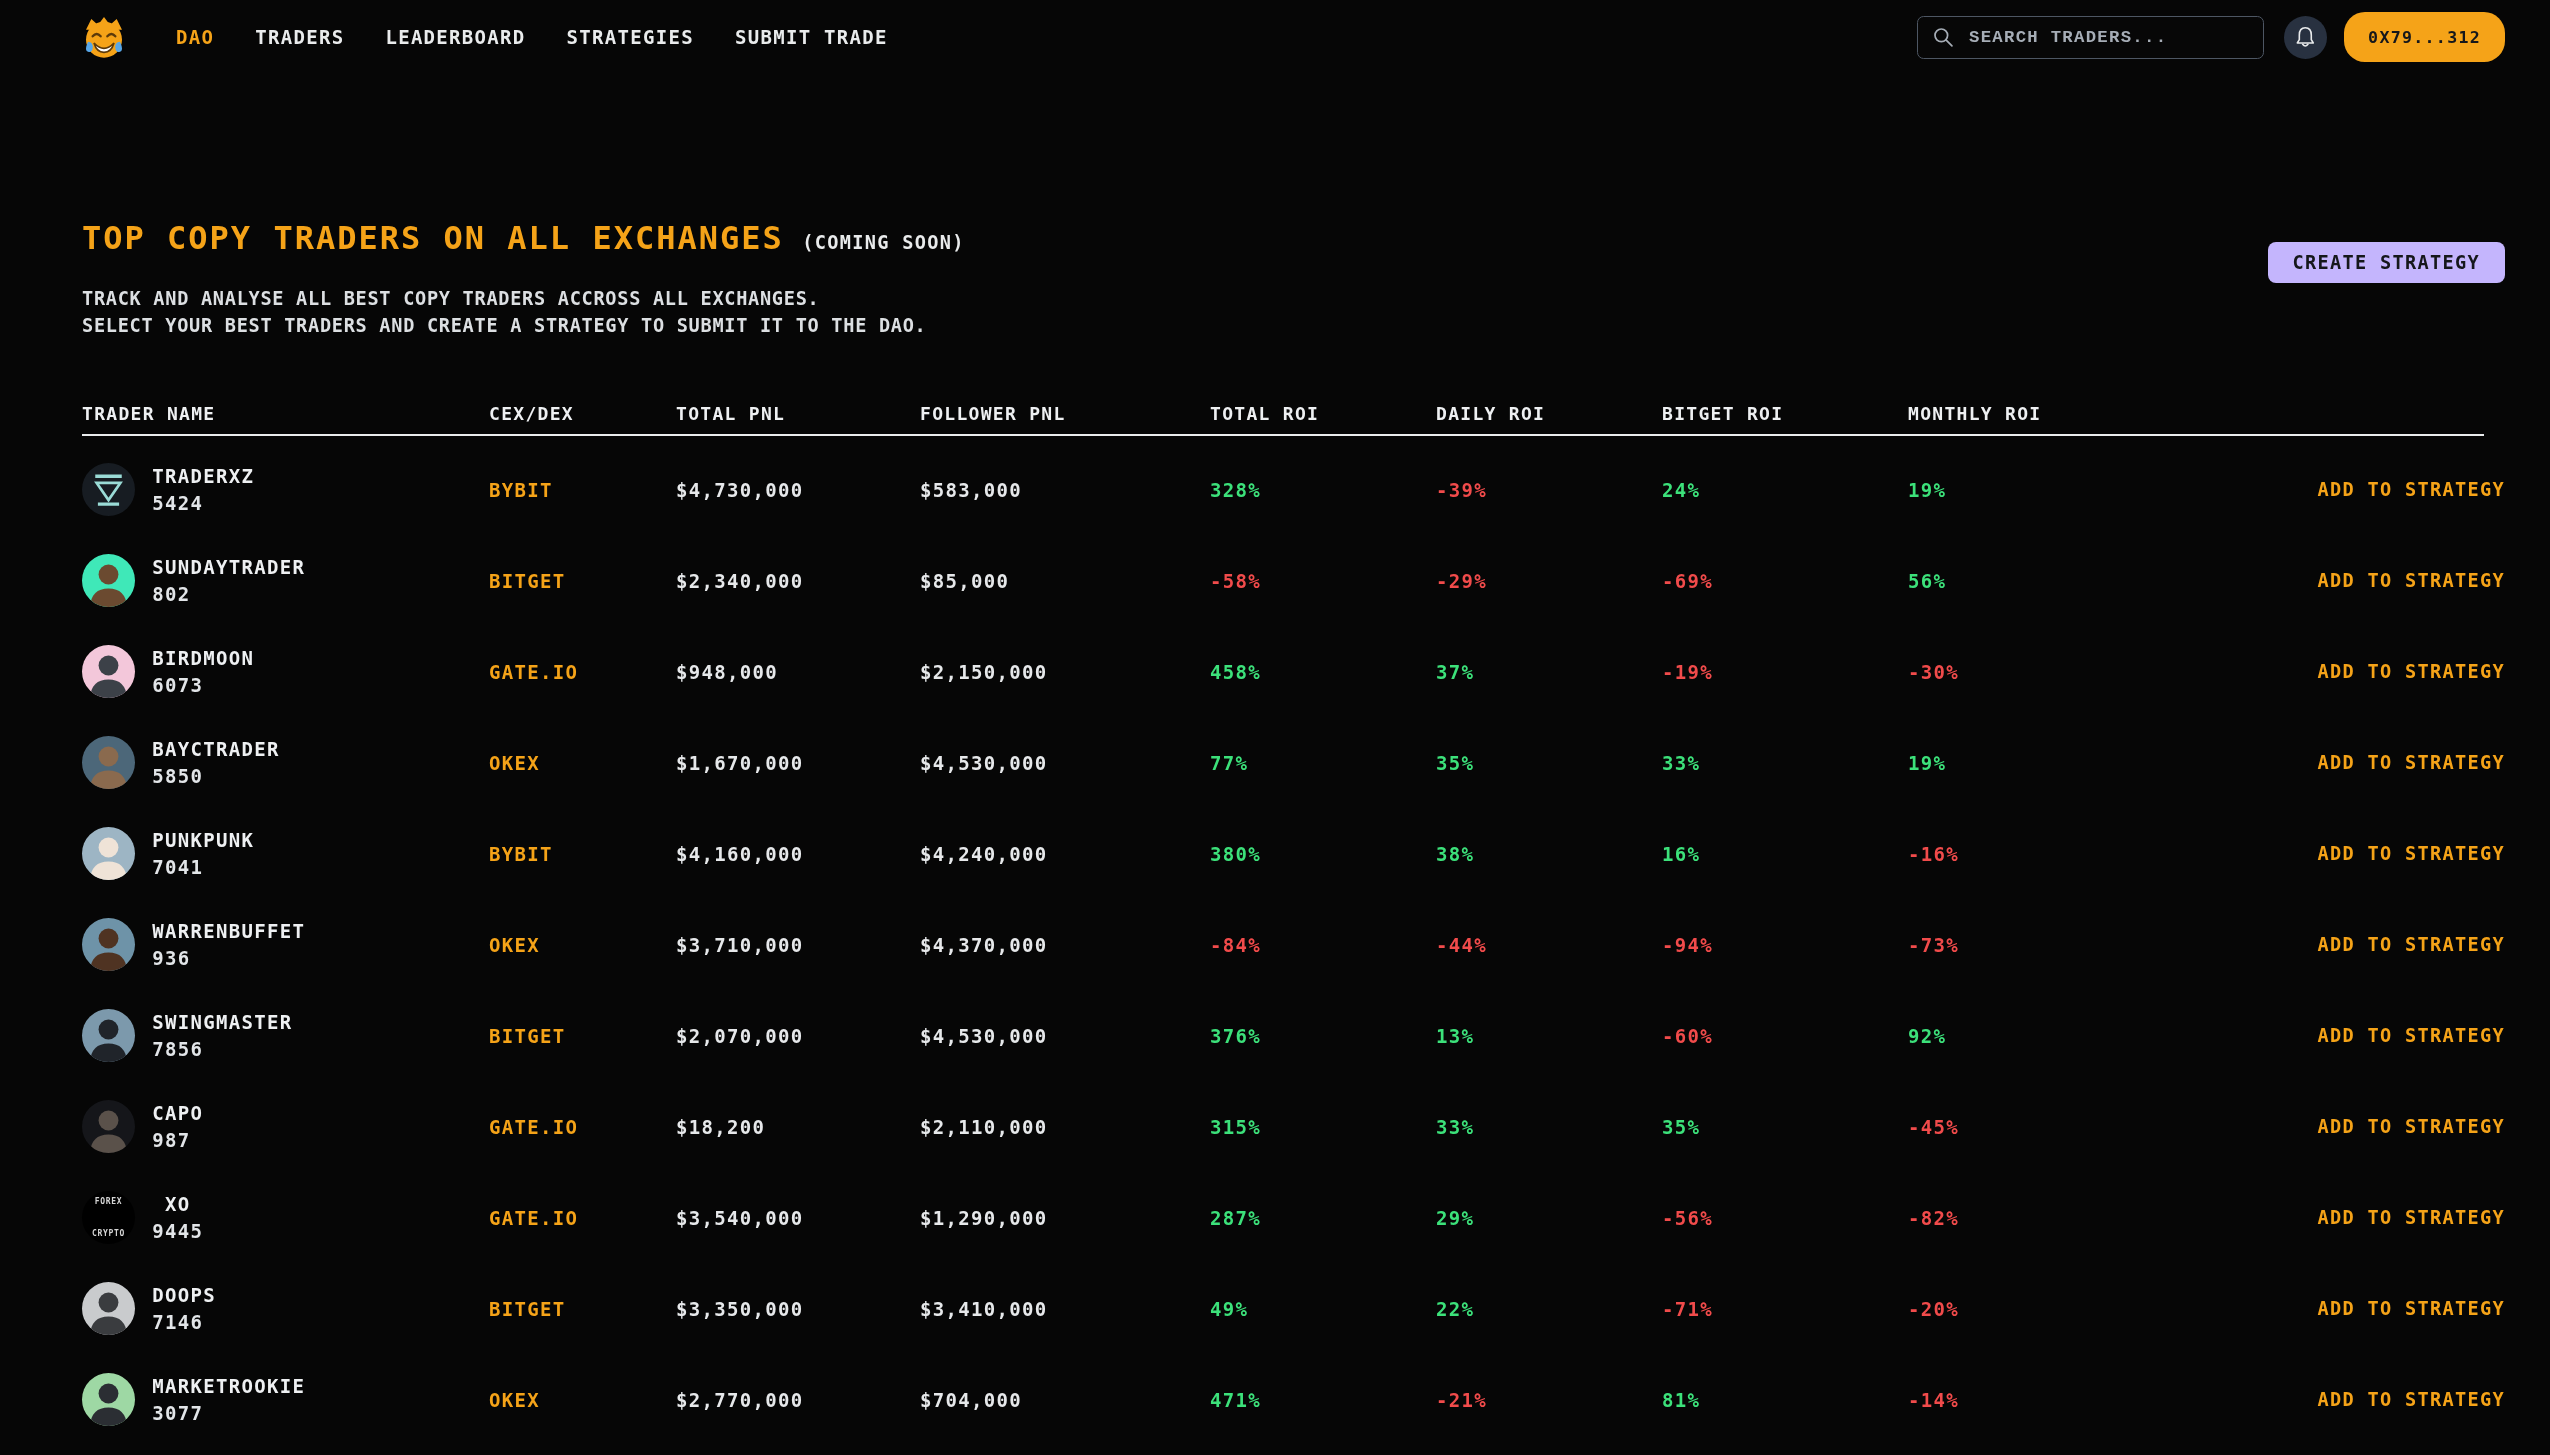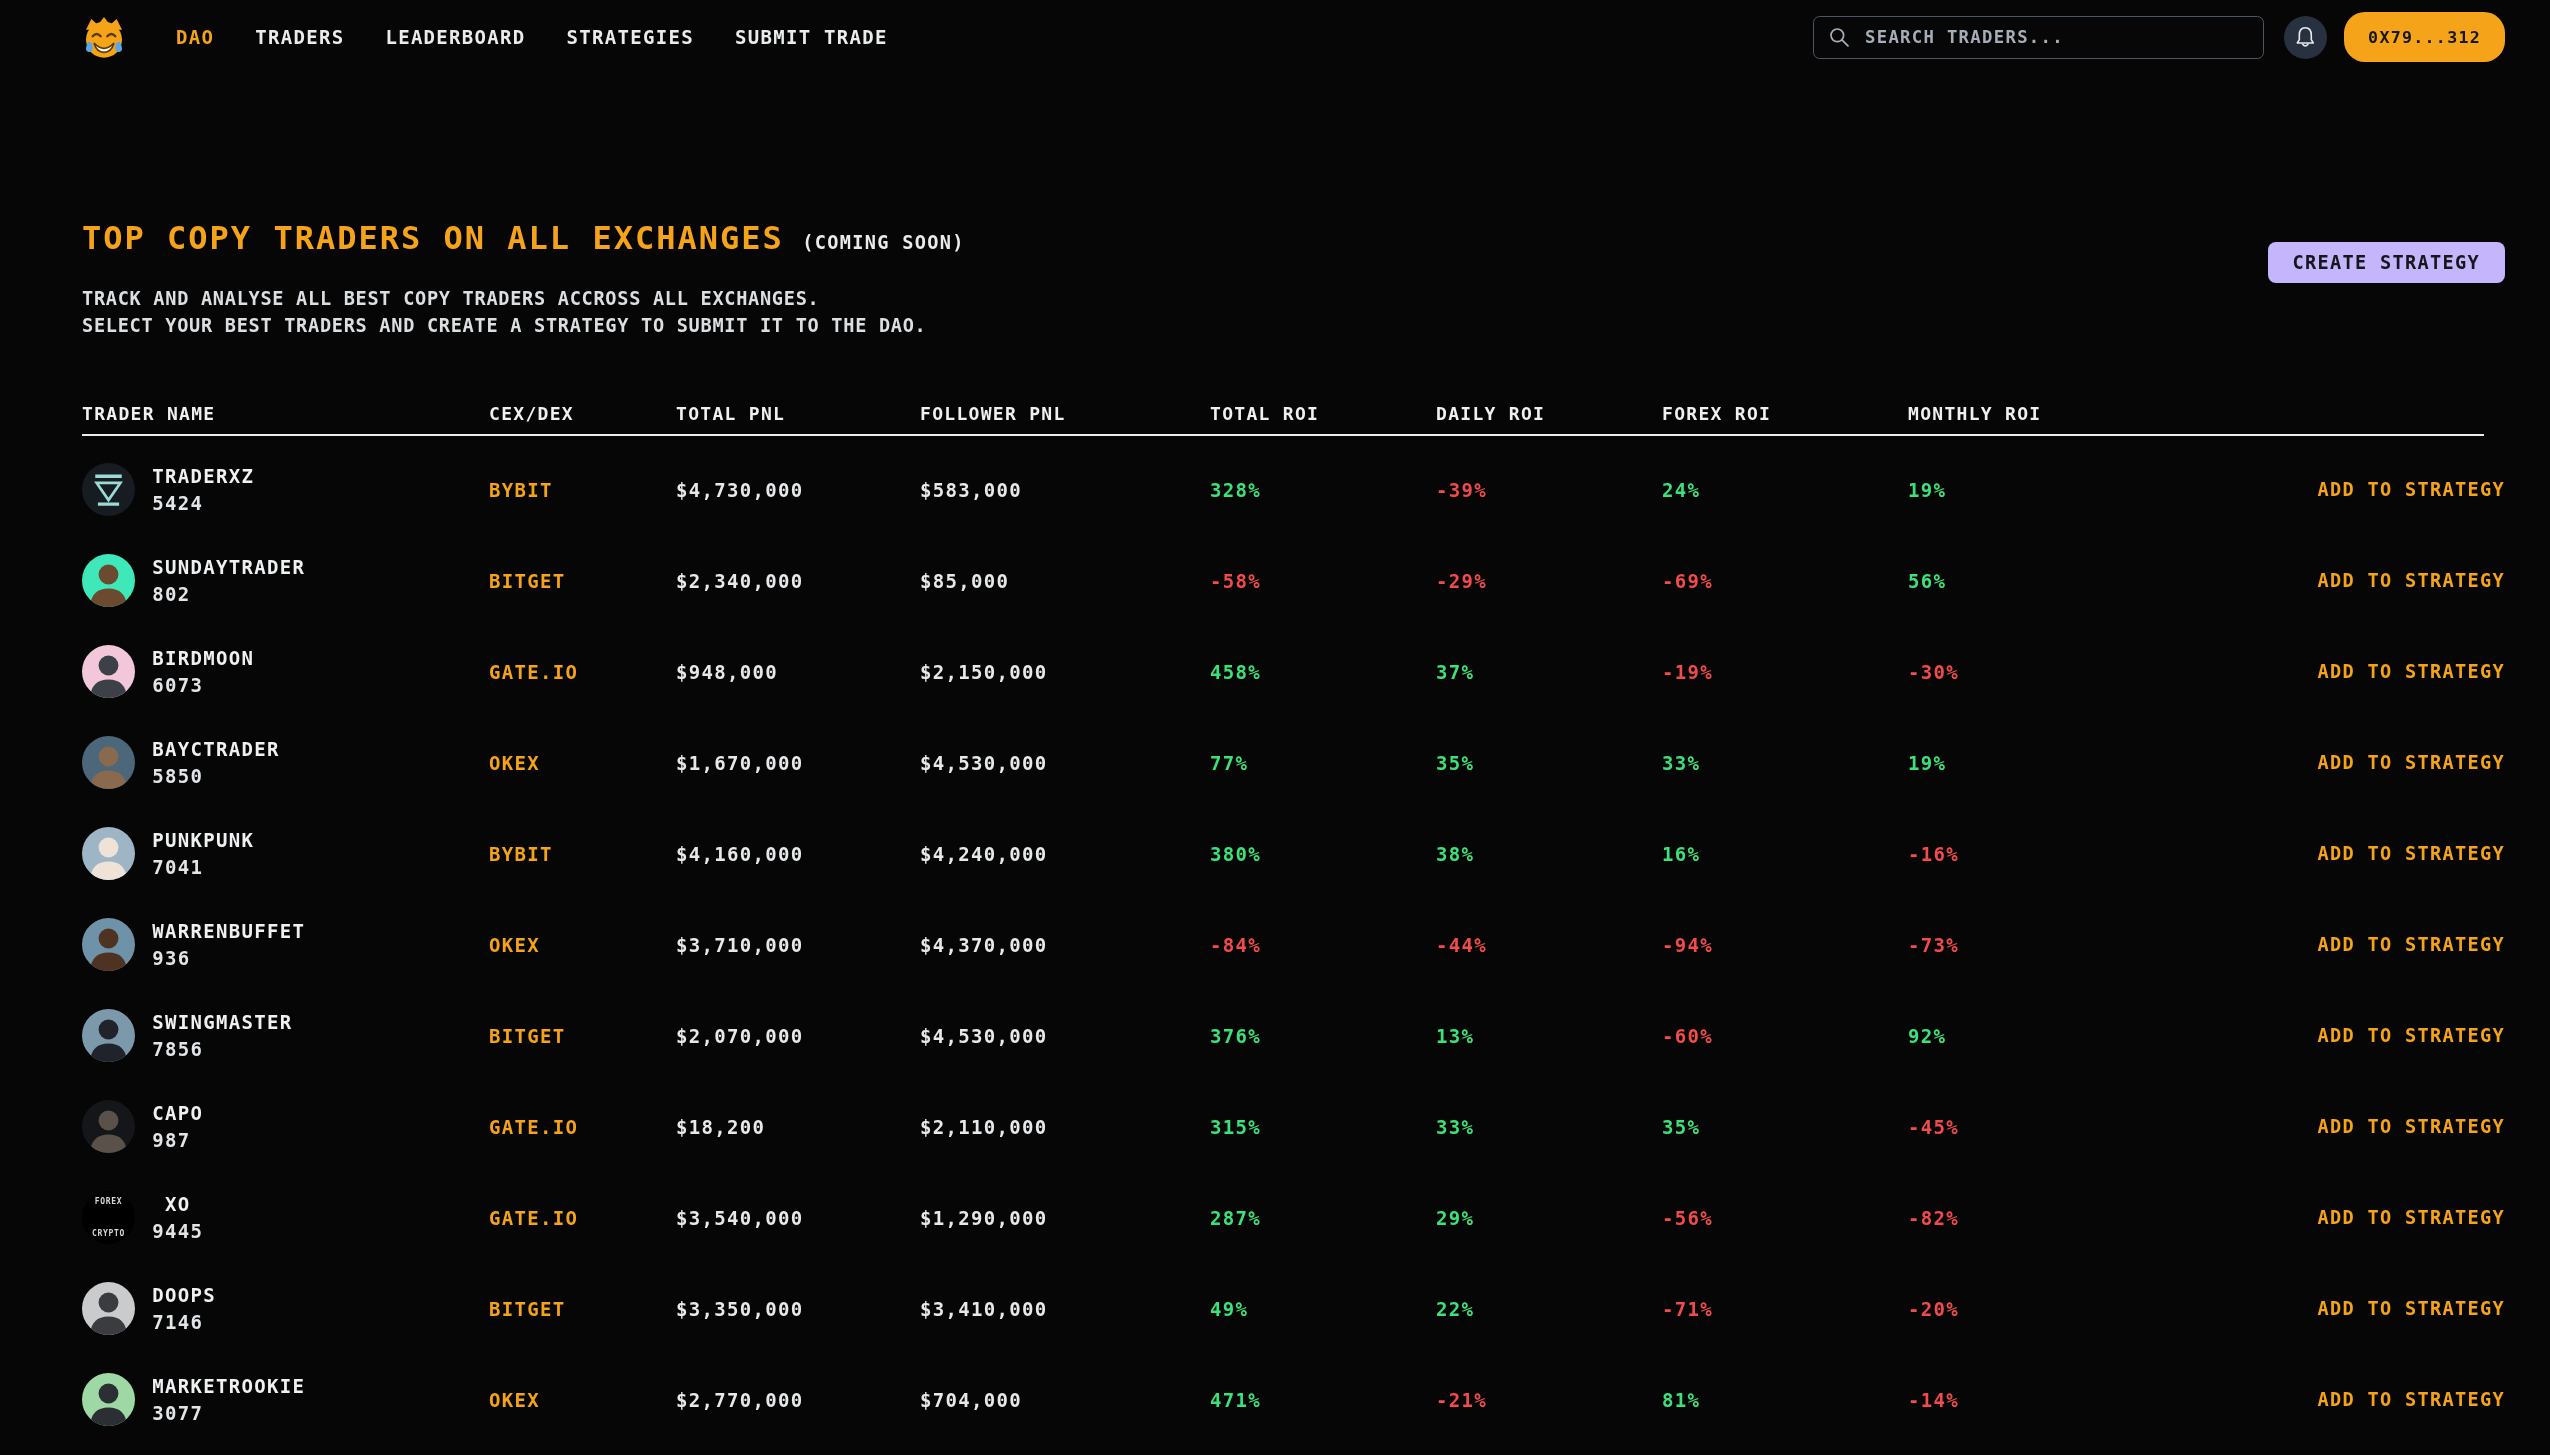--- a/index.html
+++ b/index.html
@@ -13,21 +13,21 @@
   }
   a { text-decoration:none; }
 
   
   .nav { display:flex; align-items:center; height:74px; padding:0 45px 0 82px; }
   .logo { width:44px; height:44px; margin-right:50px; flex:none; cursor:pointer; }
   .nav-links { display:flex; gap:41px; align-items:center; }
   .nav-link { font-size:19px; color:#e9ebec; letter-spacing:1.3px; }
   .nav-link.active { color:#f5a318; }
   .nav-spacer { flex:1; }
-  .search { display:flex; align-items:center; width:451px; height:43px; border:1.3px solid #4d5663; border-radius:6.6px; padding:0 14.6px; gap:12px; background:#070707; }
+  .search { display:flex; align-items:center; width:347px; height:43px; border:1.3px solid #4d5663; border-radius:6.6px; padding:0 14.6px; gap:12px; background:#070707;font-family:Liberation Mono, monospace; }
   .search svg { flex:none; }
   .search input { background:transparent; border:none; outline:none; color:#e9ebec; font-family:inherit; font-weight:700; font-size:17.3px; letter-spacing:1.3px; width:100%; }
   .search input::placeholder { color:#a6adb6; opacity:1; }
   .bell { width:43px; height:43px; border-radius:50%; background:#283140; border:none; display:flex; align-items:center; justify-content:center; margin:0 17.3px 0 20px; cursor:pointer; flex:none; }
   .wallet { height:50px; border-radius:21px; background:#f5a318; color:#15171b; border:none; font-family:inherit; font-weight:700; font-size:16.6px; letter-spacing:1.3px; padding:0 24px; cursor:pointer; flex:none; }
 
   
   .content { padding:0 45px 0 82px; position:relative; }
   .title-row { margin-top:145px; display:flex; align-items:baseline; gap:18.6px; }
   .page-title { margin:0; font-size:32px; letter-spacing:2px; color:#f5a318; font-weight:700; }
@@ -104,21 +104,21 @@
   </div>
 
   <div class="table">
     <div class="grid thead">
         <div>TRADER NAME</div>
         <div>CEX/DEX</div>
         <div>TOTAL PNL</div>
         <div>FOLLOWER PNL</div>
         <div>TOTAL ROI</div>
         <div>DAILY ROI</div>
-        <div>FOREX ROI</div>
+        <div>BITGET ROI</div>
         <div>MONTHLY ROI</div>
         <div></div>
       </div>
     <div class="divider"></div>
     <div class="tbody">
   <div class="grid row">
     <div class="trader">
       <span class="avatar" style="background: rgb(23, 28, 34);">
               <svg width="53" height="53" viewBox="0 0 80 80">
                 <line x1="20" y1="20" x2="60" y2="20" stroke="#9adbd6" stroke-width="5"></line>

